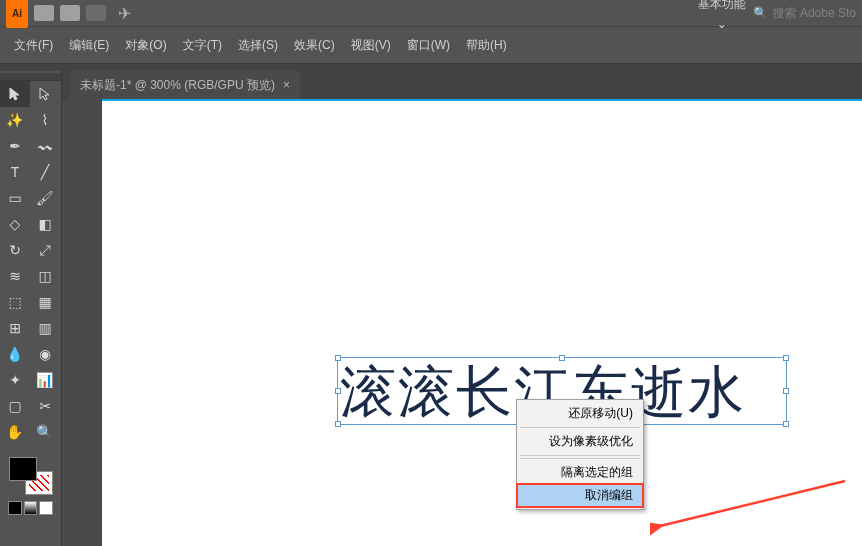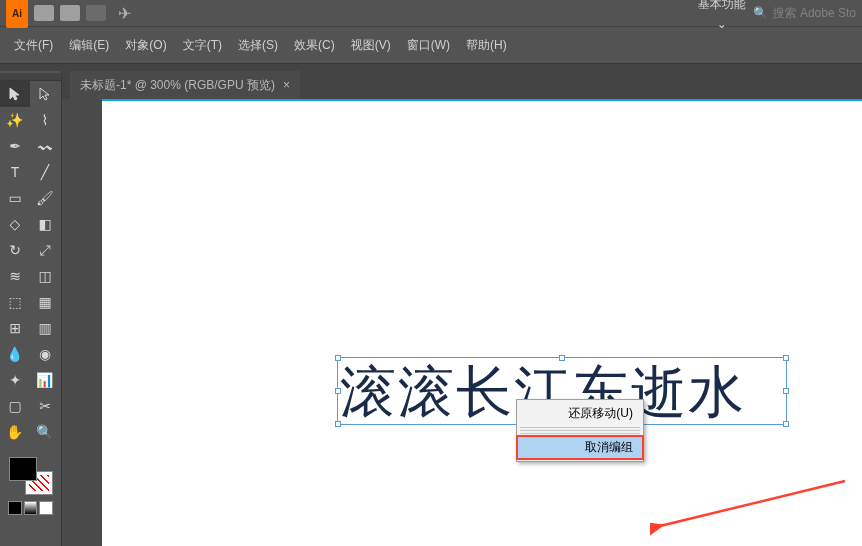--- a/index.html
+++ b/index.html
@@ -196,22 +196,28 @@
           <div class="handle h-bl"></div>
           <div class="handle h-bm"></div>
           <div class="handle h-br"></div>
         </div>
 
         <div class="context-menu">
           <div class="ctx-item">
               <span>还原移动(U)</span>
             </div>
           <div class="ctx-sep"></div>
+          <div class="ctx-item">
+              <span>设为像素级优化</span>
+            </div>
           <div class="ctx-sep"></div>
           <div class="ctx-sep"></div>
+          <div class="ctx-item">
+              <span>隔离选定的组</span>
+            </div>
           <div class="ctx-item highlight">
               <span>取消编组</span>
             </div>
 
         </div>
 
         <div class="arrow-annotation">
           <svg viewBox="0 0 200 80">
             <defs>
                 <marker id="ah" markerWidth="10" markerHeight="8" refX="2" refY="4" orient="auto">

